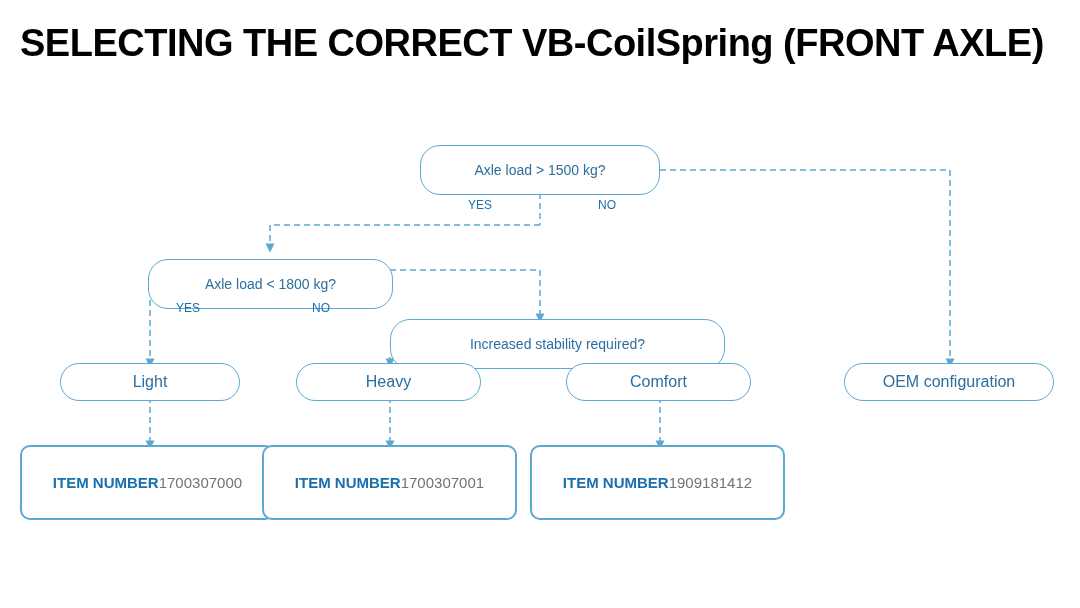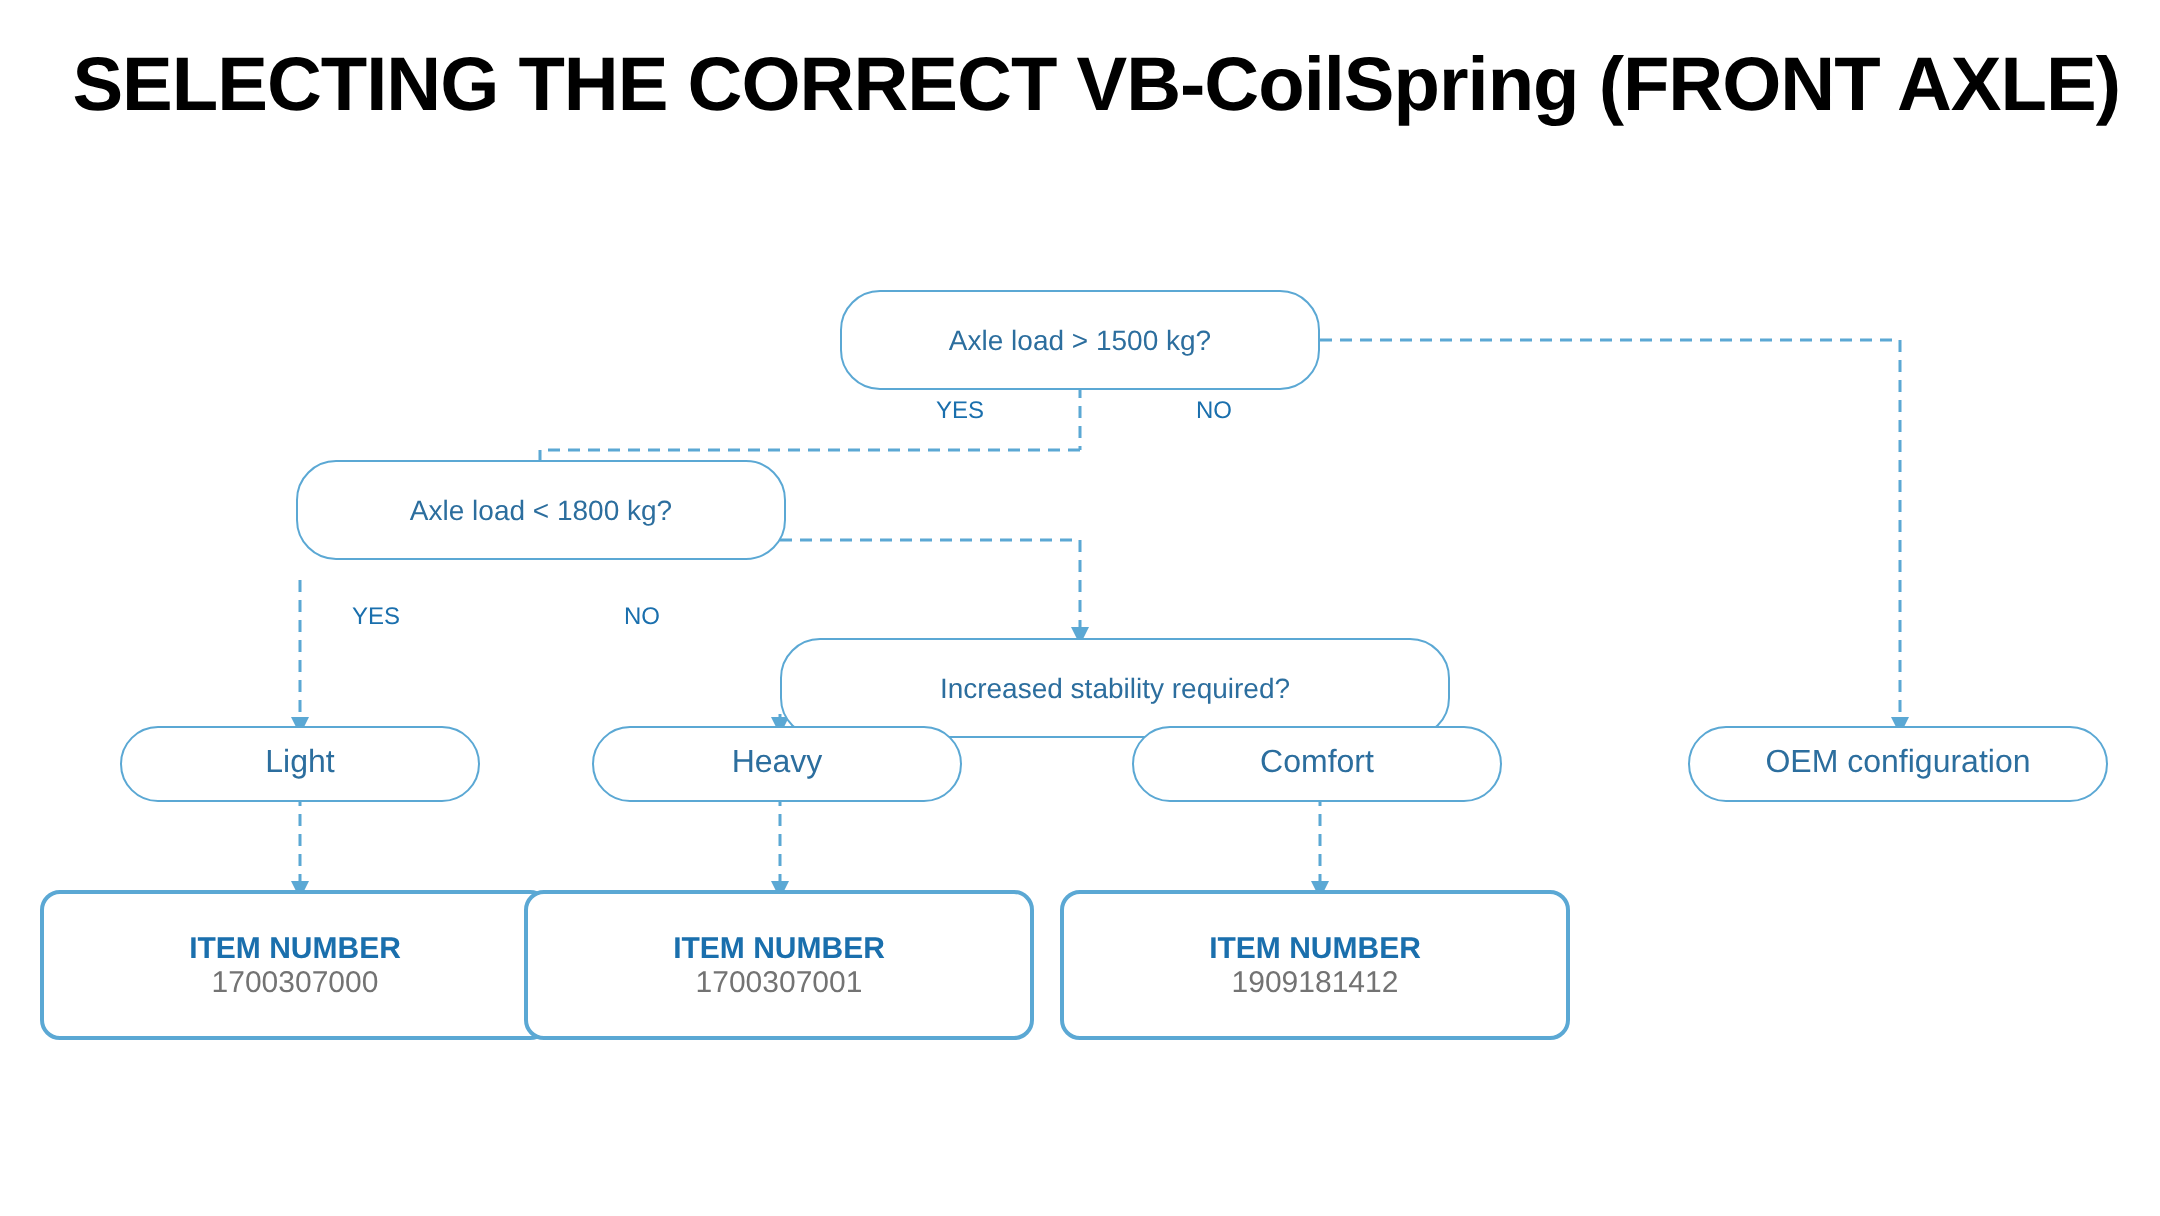--- a/index.html
+++ b/index.html
@@ -8,21 +8,21 @@
       height: 608px;
       background: #ffffff;
       font-family: Arial, sans-serif;
       overflow: hidden;
       position: relative;
     }
 
     .page-title {
       font-size: 38px;
       font-weight: 900;
-      text-align: right;
+      text-align: left;
       padding: 22px 20px 10px 20px;
       color: #000000;
       letter-spacing: -0.5px;
     }
 
     .diagram-area {
       position: relative;
       width: 1080px;
       height: 500px;
       margin-top: 10px;
@@ -68,21 +68,20 @@
     }
 
     
     .item-box {
       position: absolute;
       border: 2px solid #5ba8d4;
       border-radius: 10px;
       background: #ffffff;
       text-align: center;
       display: flex;
-      flex-direction: column;
       align-items: center;
       justify-content: center;
       padding: 10px 12px;
     }
 
     .item-box .item-label {
       font-size: 15px;
       font-weight: 700;
       color: #1a6fad;
       text-transform: uppercase;
@@ -145,21 +144,21 @@
   </svg>
 
   <div class="decision-box" style="left:420px; top:60px; width:240px; height:50px;">
     <span>Axle load &gt; 1500 kg?</span>
   </div>
 
   <div class="yn-label" style="left:468px; top:113px;">YES</div>
 
   <div class="yn-label" style="left:598px; top:113px;">NO</div>
 
-  <div class="decision-box" style="left:148px; top:145px; width:245px; height:50px;">
+  <div class="decision-box" style="left:148px; top:174px; width:245px; height:50px;">
     <span>Axle load &lt; 1800 kg?</span>
   </div>
 
   <div class="yn-label" style="left:176px; top:216px;">YES</div>
 
   <div class="yn-label" style="left:312px; top:216px;">NO</div>
 
   <div class="decision-box" style="left:390px; top:234px; width:335px; height:50px;">
     <span>Increased stability required?</span>
   </div>

